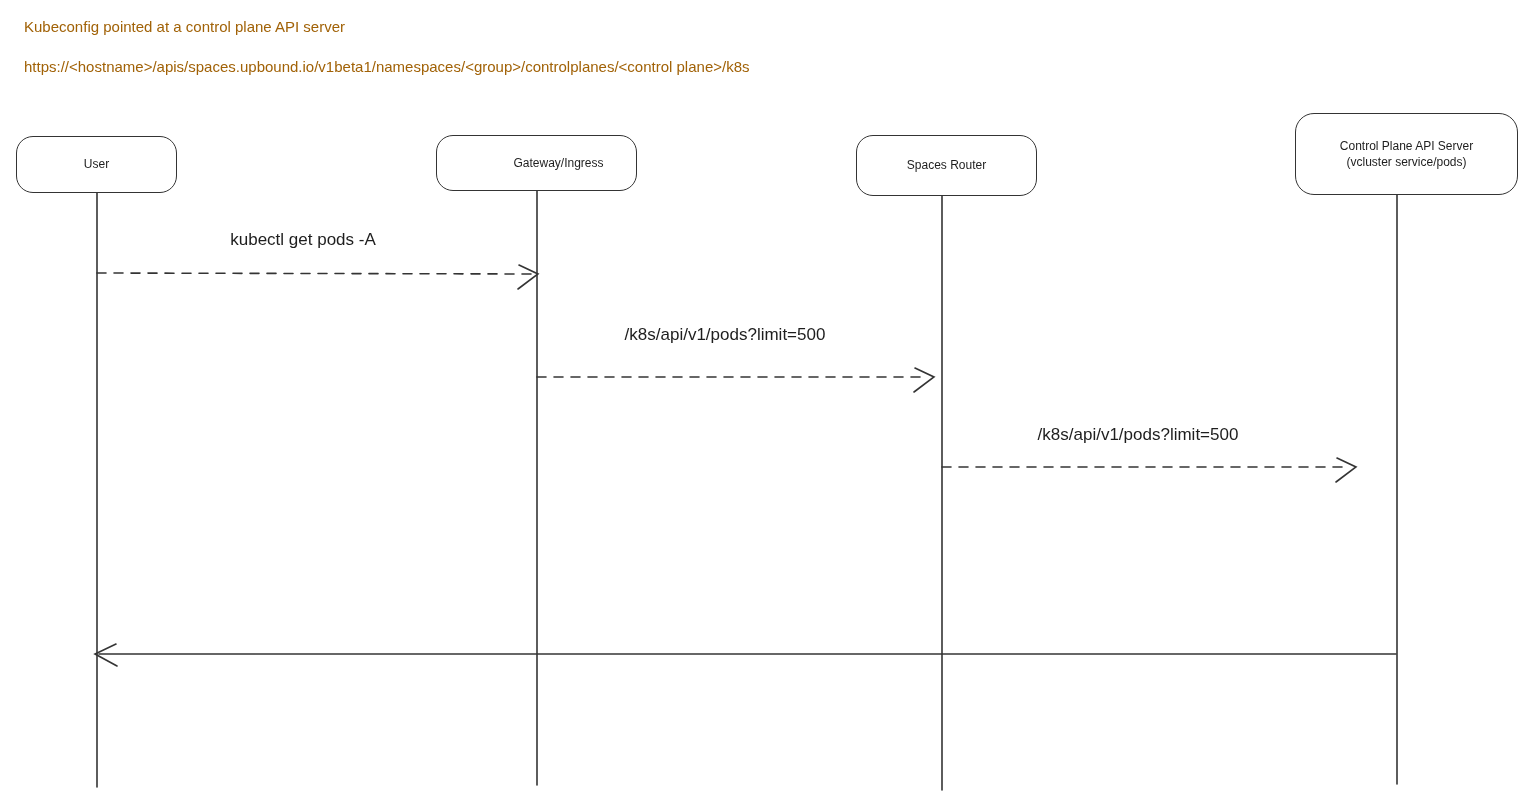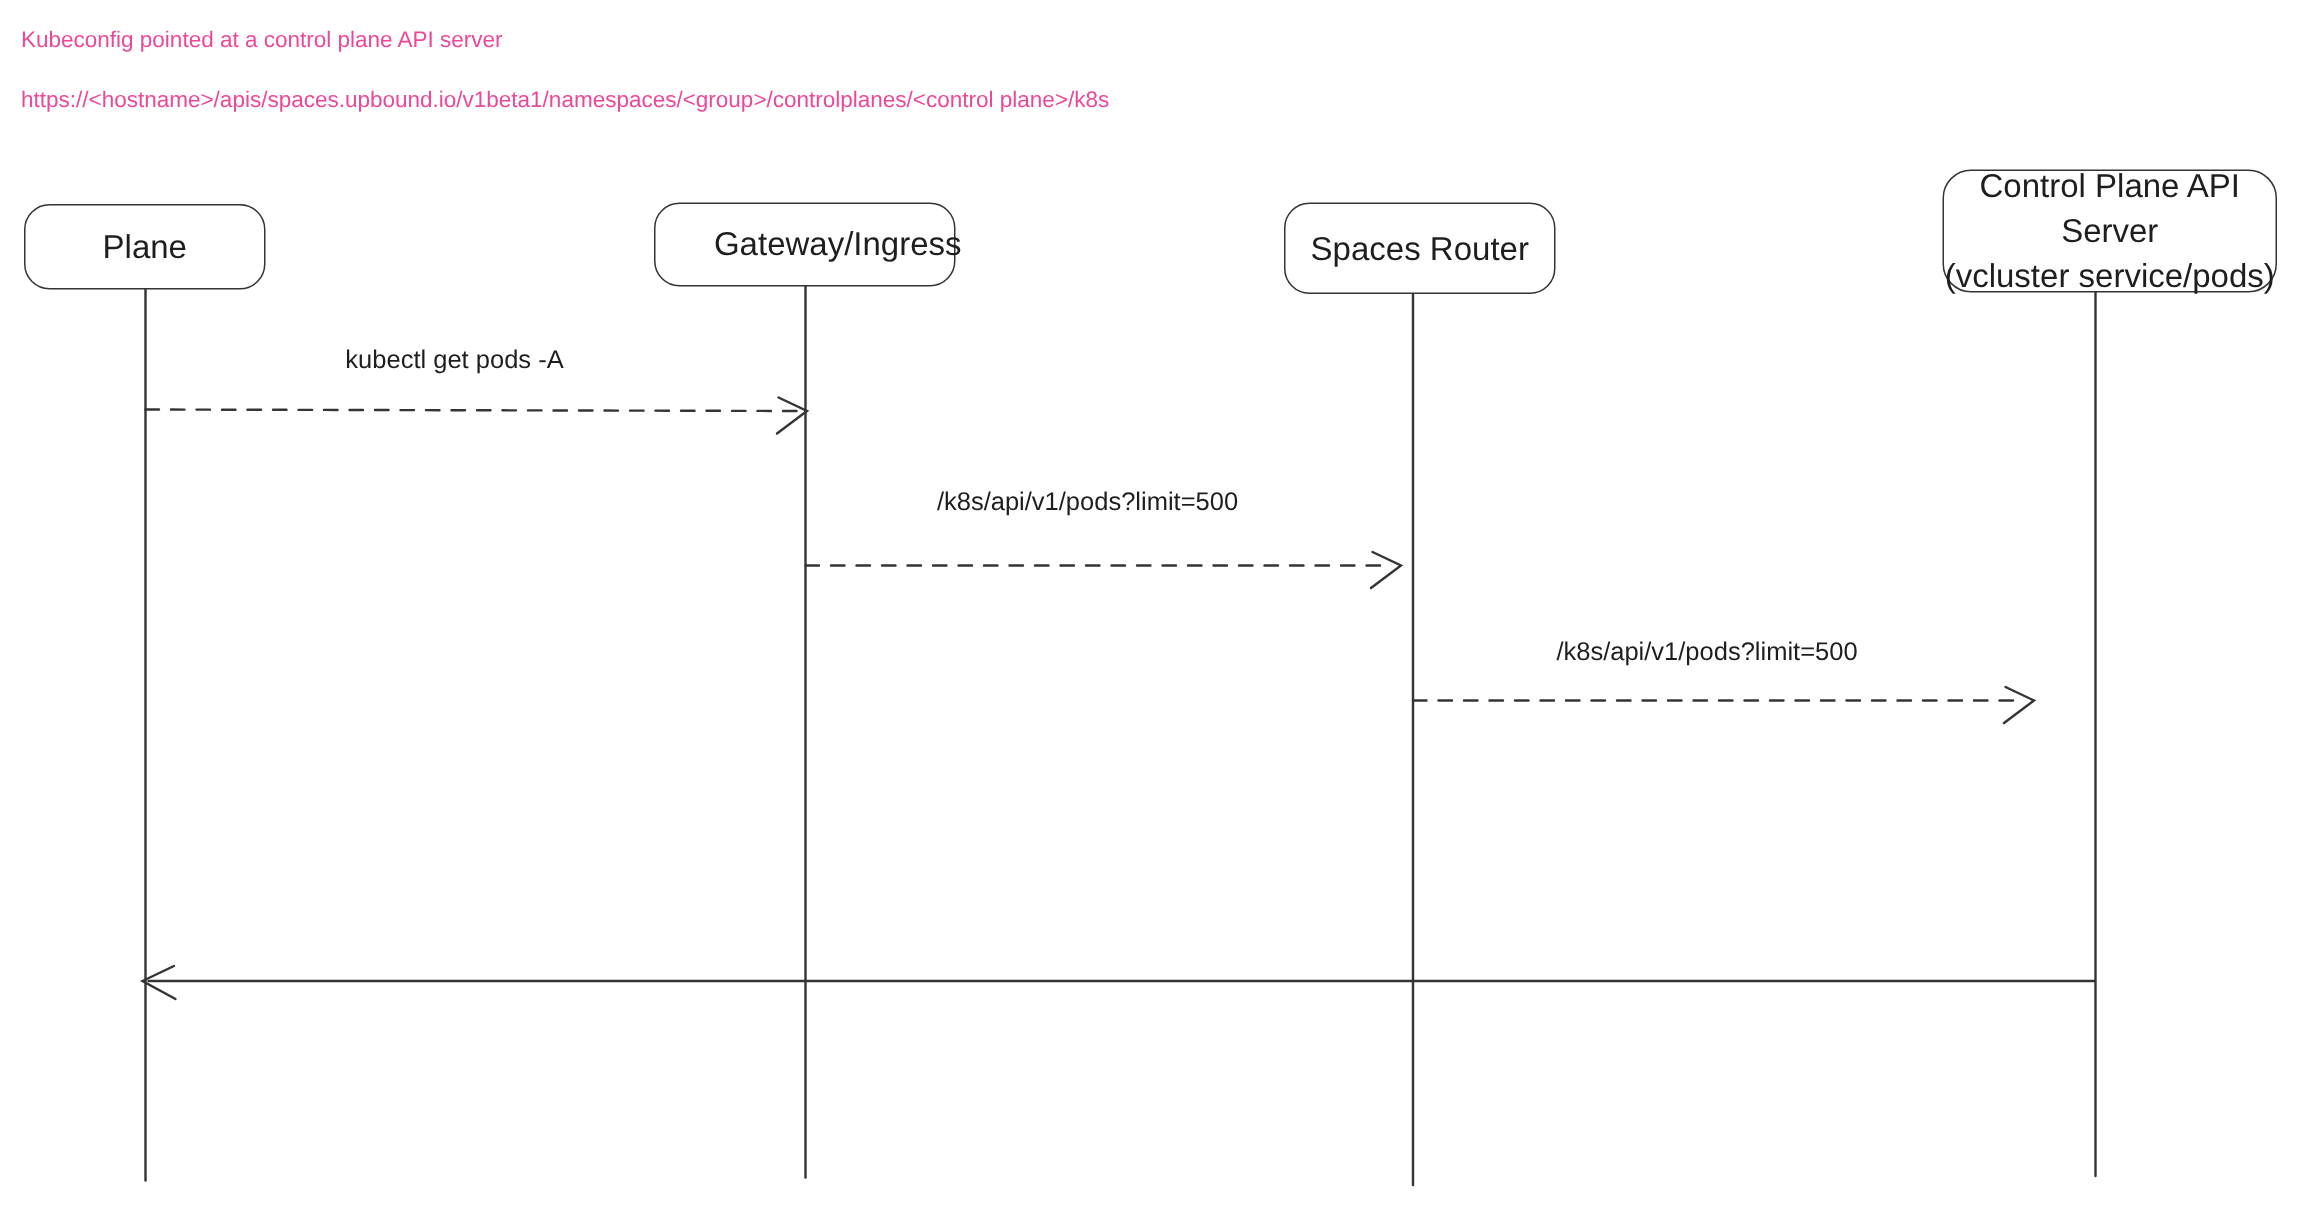--- a/index.html
+++ b/index.html
@@ -11,23 +11,23 @@
     position: relative;
     width: 1532px;
     height: 803px;
     background: #ffffff;
     font-family: "Liberation Sans", sans-serif;
     color: #1e1e1e;
     overflow: hidden;
   }
   .hdr-line {
     position: absolute;
-    left: 14px;
+    left: 24px;
     font-size: 15px;
-    color: #ec4899;
+    color: #a16207;
     white-space: nowrap;
   }
   .hdr-line.l1 { top: 18px; }
   .hdr-line.l2 { top: 58px; }
 
   svg.layer {
     position: absolute;
     left: 0; top: 0;
     width: 1532px;
     height: 803px;
@@ -37,21 +37,21 @@
     position: absolute;
     box-sizing: border-box;
     border: 1.6px solid #343434;
     border-radius: 17px;
     background: #ffffff;
     display: flex;
     flex-direction: column;
     align-items: center;
     justify-content: center;
     text-align: center;
-    font-size: 22px;
+    font-size: 12px;
     line-height: 1.35;
     color: #1e1e1e;
   }
   .actor.user          { left: 16px;   top: 136px; width: 161px; height: 57px; }
   .actor.gateway       { left: 436px;  top: 135px; width: 201px; height: 56px; padding-left: 44px; }
   .actor.spaces-router { left: 856px;  top: 135px; width: 181px; height: 61px; }
   .actor.control-plane { left: 1295px; top: 113px; width: 223px; height: 82px; border-radius: 19px; }
 
   .msg-label {
     position: absolute;
@@ -94,21 +94,21 @@
       <path d="M1337 458 L1356 467 L1336 482"></path>
     </g>
 
     <g>
       <line x1="1396" y1="654" x2="99" y2="654"></line>
       <path d="M116 644 L95 654 L117 666"></path>
     </g>
   </svg>
 
   <div class="actor user">
-    <div>Plane</div>
+    <div>User</div>
   </div>
 
   <div class="actor gateway">
     <div>Gateway/Ingress</div>
   </div>
 
   <div class="actor spaces-router">
     <div>Spaces Router</div>
   </div>
 

